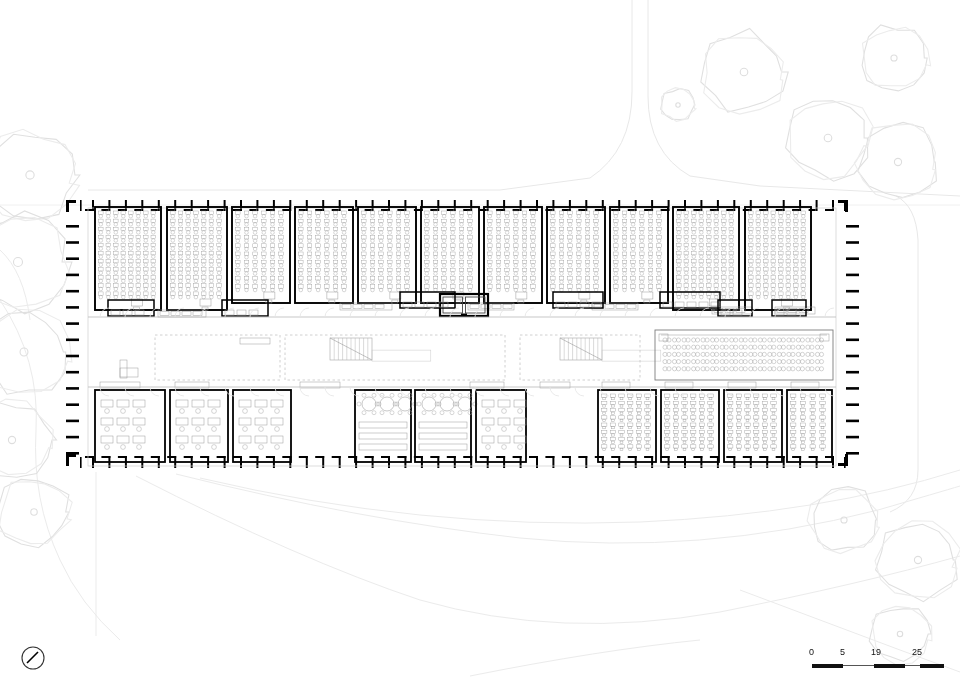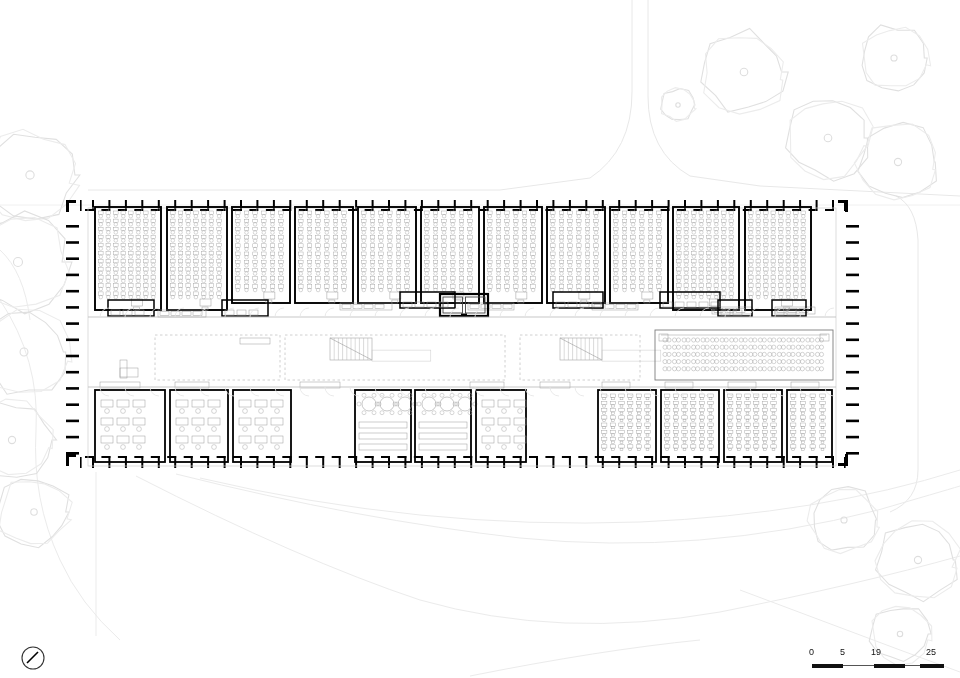--- a/index.html
+++ b/index.html
@@ -1788,21 +1788,21 @@
   <svg class="northarrow" style="position:absolute;left:16px;top:641px;" width="34" height="34">
     <circle cx="17" cy="17" r="11" fill="none" stroke="#333" stroke-width="1.1"></circle>
     <line x1="11" y1="22" x2="22" y2="11" stroke="#000" stroke-width="1.6"></line>
   </svg>
 
   <div class="scalebar">
     <div class="scale-nums">
         <span style="left: -3px;">0</span>
         <span style="left: 28px;">5</span>
         <span style="left: 59px;">19</span>
-        <span style="left: 114px;">25</span>
+        <span style="left: 100px;">25</span>
       </div>
     <div class="scale-track">
       <span class="rule"></span>
     <i style="left: 0px; width: 31px;"></i>
         <i style="left: 62px; width: 31px;"></i>
         <i style="left: 108px; width: 24px;"></i>
       </div>
   </div>
 
 </div>

